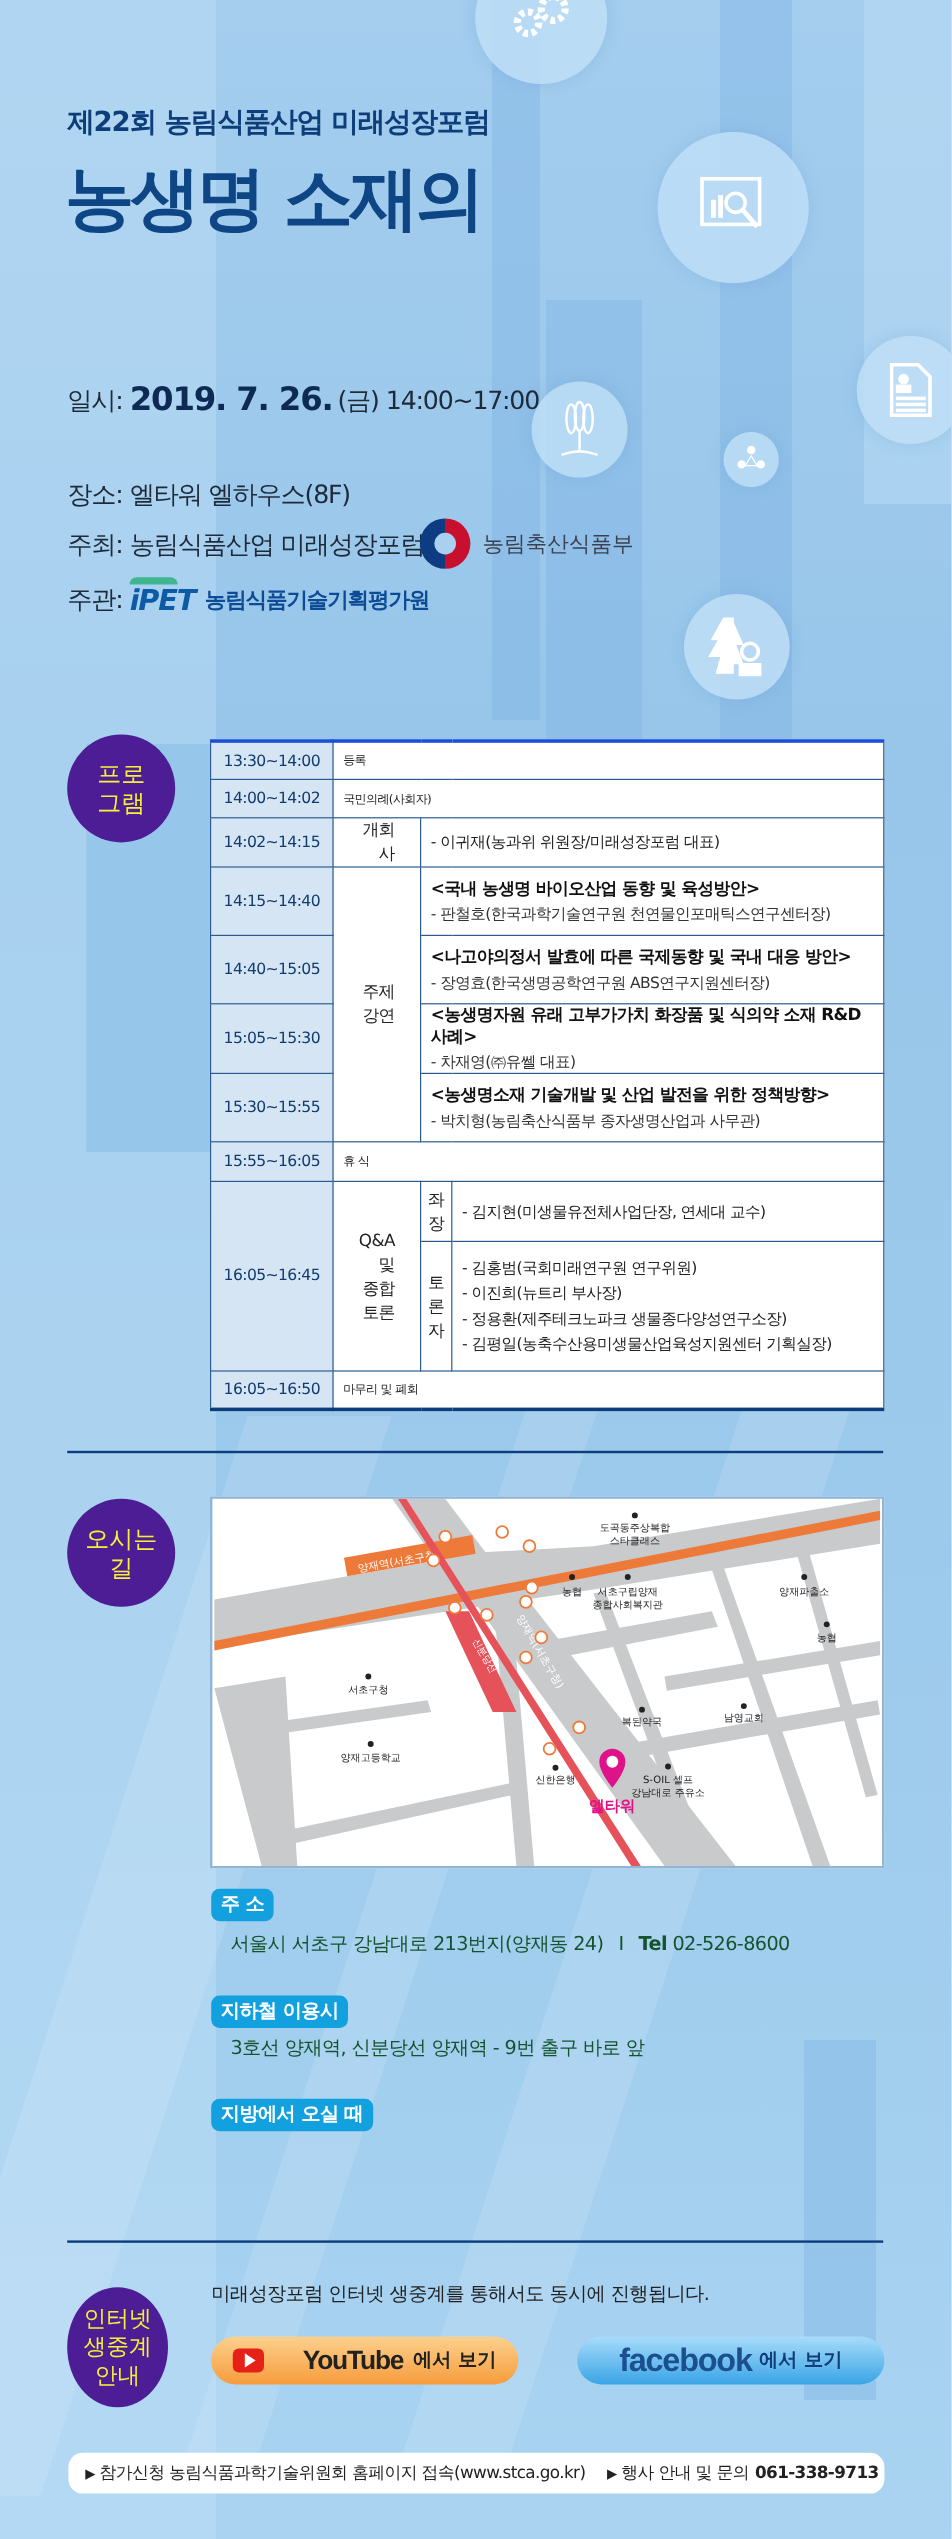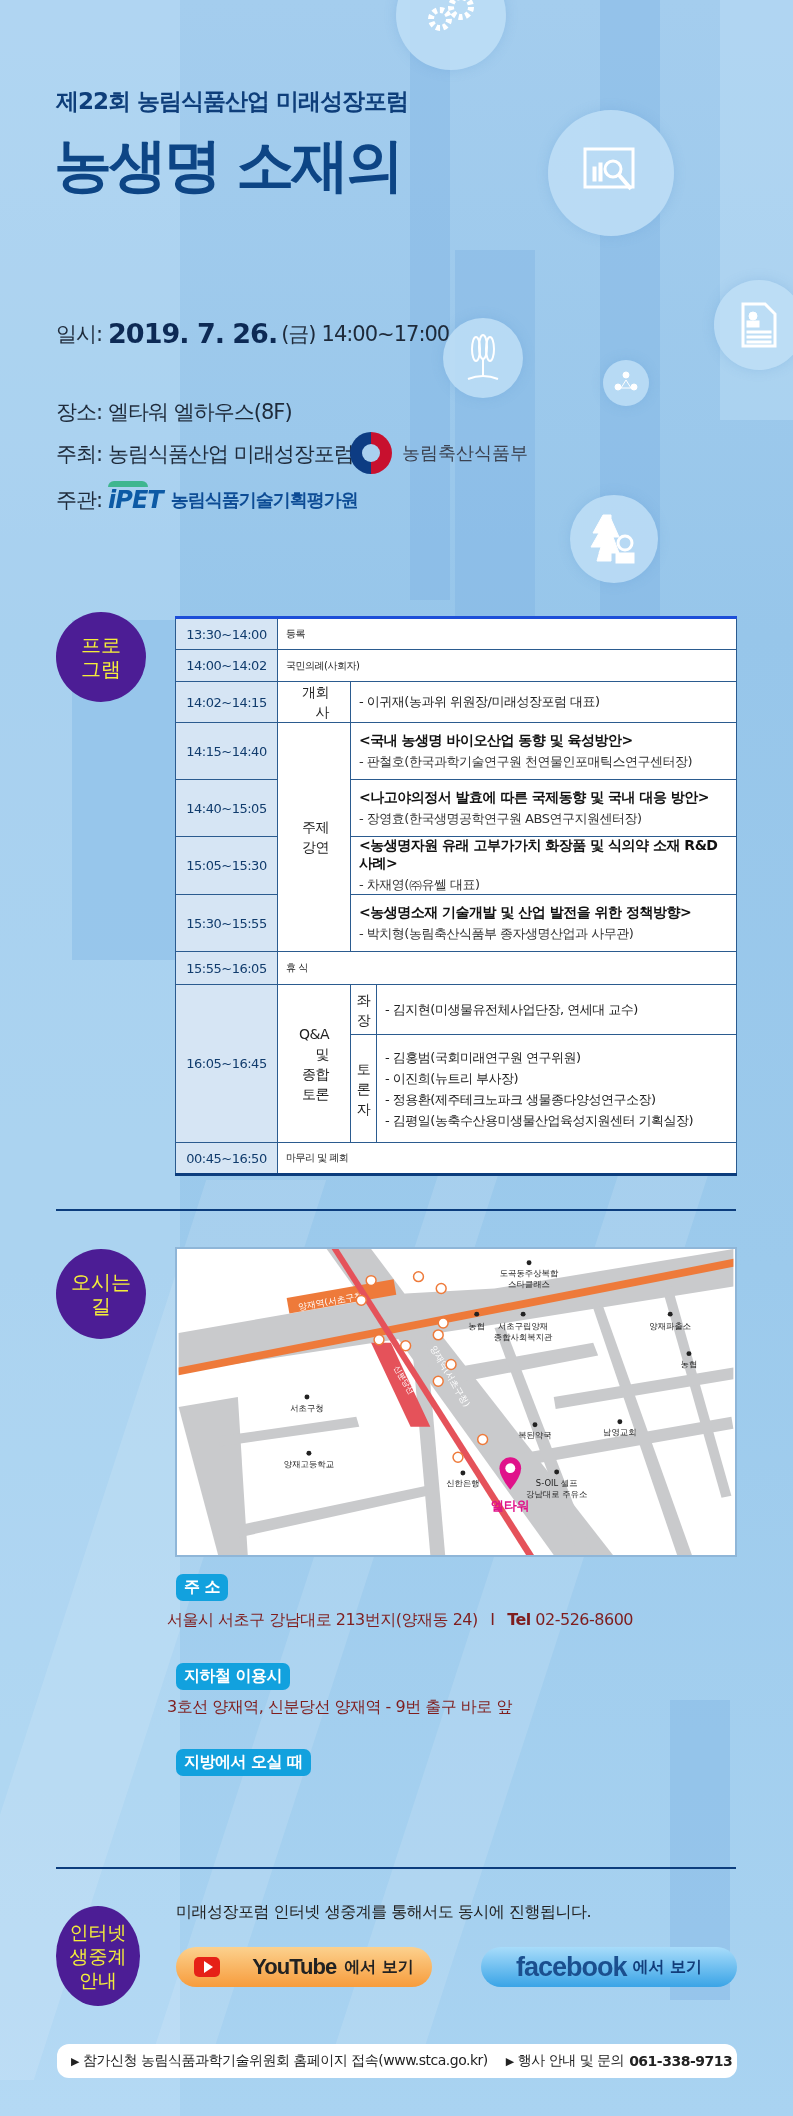--- a/index.html
+++ b/index.html
@@ -63,21 +63,21 @@
   table.program .panel { display: block; line-height: 21px; }
 
   .hr { position: absolute; left: 56px; width: 680px; height: 2px; background: #0c3d7d; }
 
   
   .map { position: absolute; left: 175px; top: 1247px; width: 562px; height: 310px; background: #fff; border: 2px solid #8fb6d8; overflow: hidden; }
   .map svg { width: 100%; height: 100%; }
   .map text { font-family: "DejaVu Sans", sans-serif; }
 
   .pill { position: absolute; left: 176px; background: #12a1de; color: #fff; font-weight: bold; font-size: 16px; padding: 3px 8px; border-radius: 7px; letter-spacing: -0.5px; }
-  .desc { position: absolute; left: 167px; font-size: 16px; color: #7f1d1d; letter-spacing: -0.5px; line-height: 26px; }
+  .desc { position: absolute; left: 192px; font-size: 16px; color: #14532d; letter-spacing: -0.5px; line-height: 26px; }
   .desc b { font-weight: bold; }
 
   .live-intro { position: absolute; left: 176px; top: 1902px; font-size: 16px; color: #222; letter-spacing: -0.5px; }
   .btn { position: absolute; top: 1947px; height: 40px; border-radius: 20px; display: flex; align-items: center; justify-content: center; font-weight: bold; font-size: 16px; }
   .btn.yt { left: 176px; width: 256px; background: linear-gradient(#fcd18e, #f79c3c); color: #222; }
   .btn.fb { left: 481px; width: 256px; background: linear-gradient(#a8dcfa, #3aa4e6); color: #123d7a; }
   .yt-icon { width: 26px; height: 20px; background: #e62117; border-radius: 5px; display: inline-flex; align-items: center; justify-content: center; margin-right: 4px; }
   .yt-icon::after { content: ""; border-left: 9px solid #fff; border-top: 6px solid transparent; border-bottom: 6px solid transparent; margin-left: 2px; }
   .yt-word { font-family: "Liberation Sans", sans-serif; font-size: 22px; font-weight: bold; letter-spacing: -1px; margin-right: 8px; margin-left: 28px; }
   .fb-word { font-family: "Liberation Sans", sans-serif; font-size: 27px; font-weight: bold; color: #1b4f8e; letter-spacing: -1px; margin-right: 6px; }
@@ -262,21 +262,21 @@
       <div>자</div>
     </td>
     <td>
       <span class="panel">- 김홍범(국회미래연구원 연구위원)</span>
       <span class="panel">- 이진희(뉴트리 부사장)</span>
       <span class="panel">- 정용환(제주테크노파크 생물종다양성연구소장)</span>
       <span class="panel">- 김평일(농축수산용미생물산업육성지원센터 기획실장)</span>
     </td>
   </tr>
   <tr style="height:32px;">
-    <td class="time">00:45~16:50</td>
+    <td class="time">16:05~16:50</td>
     <td class="center" colspan="3">마무리 및 폐회</td>
   </tr>
 </tbody>
   </table>
 
 <div class="hr" style="top:1209px;"></div>
 
 <div class="badge" style="top:1249px;">
   <div>
     <div>오시는</div>

